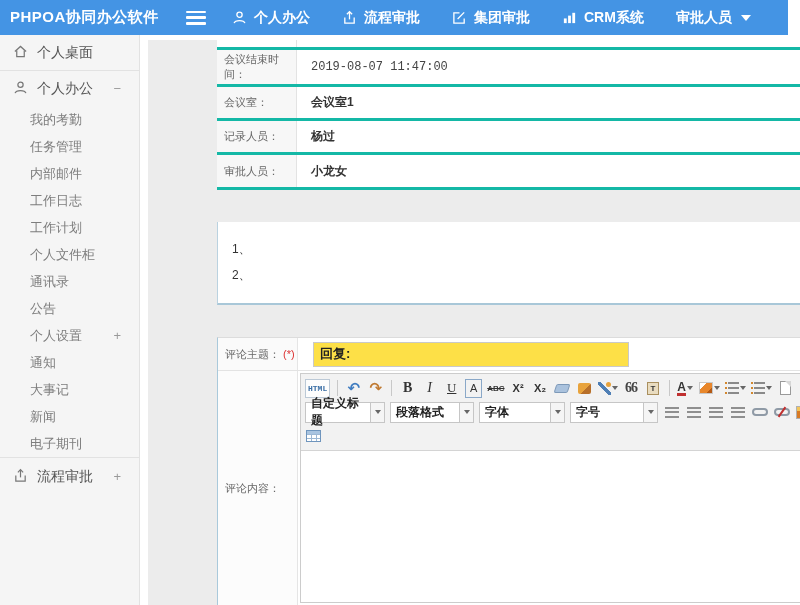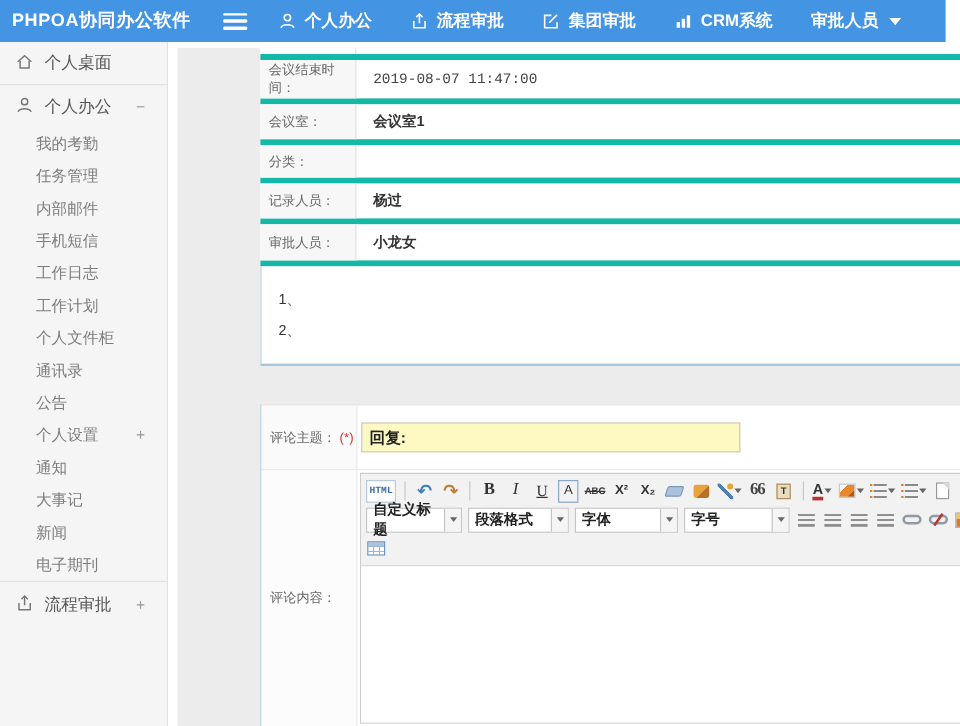--- a/index.html
+++ b/index.html
@@ -26,41 +26,41 @@
   .sb-group { height:35px; gap:9px; padding-left:13px; font-size:14px; color:#555; }
   .sb-toggle { margin-left:auto; margin-right:18px; color:#999; font-size:13px; }
   .sb-sub .sb-row { height:27px; padding-left:30px; font-size:13px; color:#7d7d7d; }
   .sb-bottom { height:38px; gap:9px; padding-left:13px; border-top:1px solid #e2e2e2; font-size:14px; color:#555; }
 
   
   .main { position:absolute; left:140px; top:35px; width:660px; height:570px; background:#fff; }
   .content { position:absolute; left:8px; top:5px; right:0; bottom:0; background:#ececec; overflow:hidden; }
 
   .table1 { position:absolute; left:69px; top:0; right:-1px; }
-  .frow { display:flex; background:#fff; border-bottom:5px solid #14b8a6; }
+  .frow { display:flex; background:#fff; border-bottom:3px solid #14b8a6; }
   .lcell { width:80px; flex:0 0 80px; background:#f7f7f7; border-right:1px solid #e3e3e3;
            display:flex; align-items:center; padding-left:7px; font-size:11px; color:#666; }
   .vcell { flex:1; display:flex; align-items:center; padding-left:14px; font-size:12px; color:#333; font-weight:bold; }
   .vcell.mono { font-family:"Liberation Mono","DejaVu Sans Mono",monospace; font-weight:normal; color:#444; font-size:12px; }
   .frow.partial { height:10px; } .frow.partial .lcell { background:#fff; }
   .h37{height:37px} .h34{height:34px} .h32{height:32px} .h35{height:35px}
 
   .bigbox { position:absolute; left:69px; top:182px; right:0; height:83px; background:#fff;
             border-left:1px solid #bad2e0; border-bottom:2px solid #a8c7d8;
             padding:14px 0 0 14px; font-size:12px; color:#333; }
   .bigbox .line { line-height:26px; }
 
   .table2 { position:absolute; left:69px; top:297px; right:-1px; bottom:0; background:#fff;
             border-left:1px solid #a9c9db; border-top:1px solid #dcdcdc; display:flex; flex-direction:column; }
-  .t2-subject { height:54px; display:flex; border-bottom:1px solid #e3e3e3; }
+  .t2-subject { height:33px; display:flex; border-bottom:1px solid #e3e3e3;gap:12px; }
   .t2-label { width:80px; flex:0 0 80px; background:#fafafa; border-right:1px solid #e5e5e5;
               display:flex; align-items:center; padding-left:7px; font-size:11px; color:#666; }
   .req { color:#dd3333; margin-left:3px; font-size:11px; }
   .t2-value { flex:1; display:flex; align-items:center; background:#fff; }
-  .subject-input { width:316px; height:25px; margin-left:3px; border:1px solid #c9c9c9; background:#fef9c3;
+  .subject-input { width:316px; height:25px; margin-left:3px; border:1px solid #c9c9c9; background:#fde047;
                    font-size:13px; font-weight:bold; color:#222; padding-left:6px; font-family:inherit; }
   .t2-content { flex:1; display:flex; }
   .t2-content .t2-label { background:#fcfcfc; align-items:center; }
   .t2-editorcell { flex:1; padding:2px; background:#fff; }
 
   
   .editor { border:1px solid #cccccc; height:100%; background:#fff; display:flex; flex-direction:column; }
   .toolbar { background:#f2f2f2; border-bottom:1px solid #d4d4d4; padding:2px 4px; }
   .tb-row { display:flex; align-items:center; height:24px; gap:5px; }
   .tbtn { display:flex; align-items:center; justify-content:center; min-width:17px; height:19px; cursor:pointer; color:#333; }
@@ -193,24 +193,20 @@
         </div>
       <div class="sb-row">
           <span>任务管理</span>
           <span class="sb-toggle"></span>
         </div>
       <div class="sb-row">
           <span>内部邮件</span>
           <span class="sb-toggle"></span>
         </div>
       <div class="sb-row">
-          <span>手机短信</span>
-          <span class="sb-toggle"></span>
-        </div>
-      <div class="sb-row">
           <span>工作日志</span>
           <span class="sb-toggle"></span>
         </div>
       <div class="sb-row">
           <span>工作计划</span>
           <span class="sb-toggle"></span>
         </div>
       <div class="sb-row">
           <span>个人文件柜</span>
           <span class="sb-toggle"></span>
@@ -272,28 +268,20 @@
           <div class="vcell mono">
               <span>2019-08-07 11:47:00</span>
             </div>
         </div>
         <div class="frow h34">
           <div class="lcell">
               <span>会议室：</span>
             </div>
           <div class="vcell">
               <span>会议室1</span>
-            </div>
-        </div>
-        <div class="frow h32">
-          <div class="lcell">
-              <span>分类：</span>
-            </div>
-          <div class="vcell">
-              <span></span>
             </div>
         </div>
         <div class="frow h34">
           <div class="lcell">
               <span>记录人员：</span>
             </div>
           <div class="vcell">
               <span>杨过</span>
             </div>
         </div>

